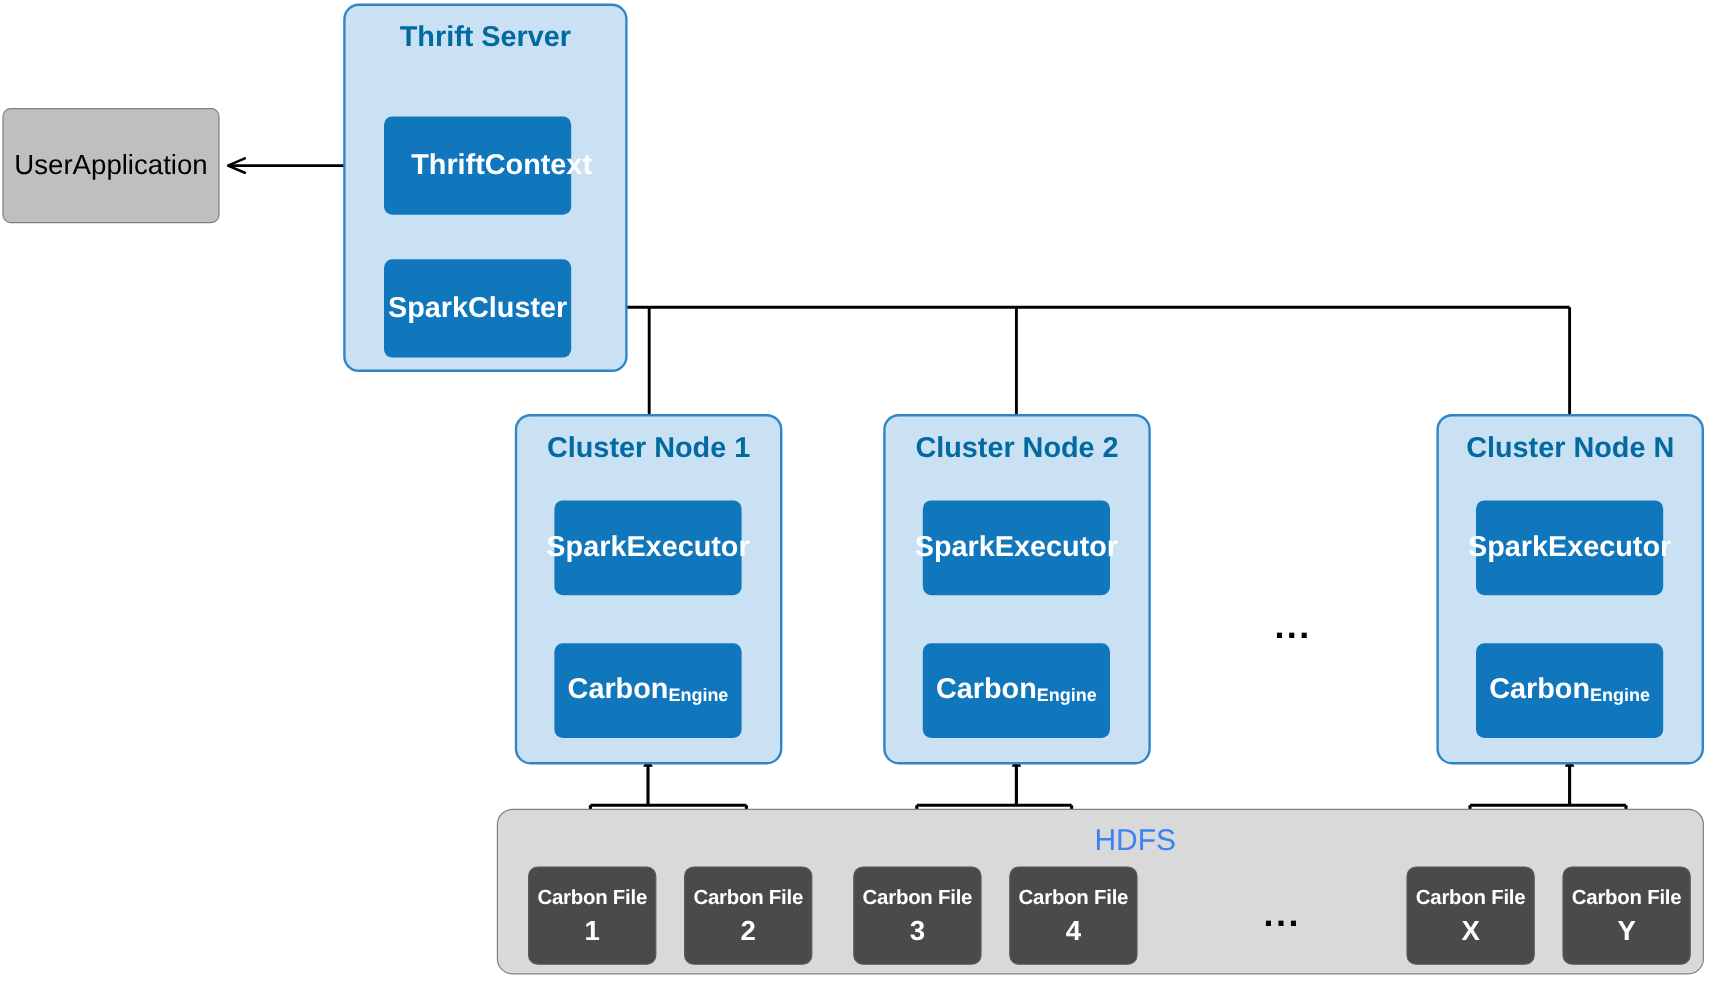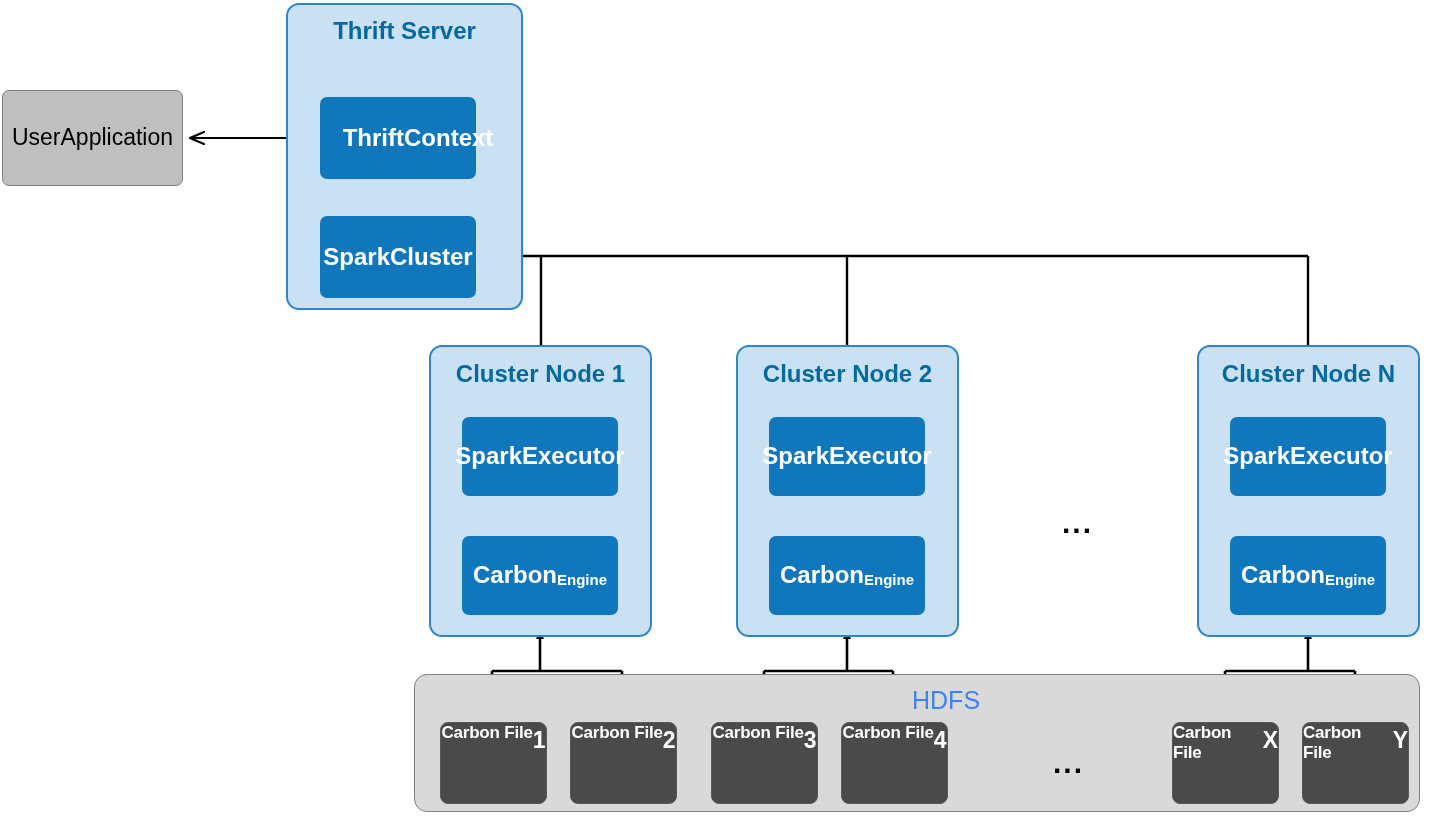--- a/index.html
+++ b/index.html
@@ -83,21 +83,22 @@
     color: #3b82f6;
     font-size: 25px;
     font-weight: 400;
   }
   .file-box {
     background: #4a4a4a;
     border: 1.5px solid #595959;
     border-radius: 8px;
     color: #ffffff;
     display: flex;
-    align-items: flex-start;
+    flex-direction: column;
+    align-items: center;
     justify-content: center;
     line-height: 1.15;
   }
   .file-box .fname {
     font-size: 17px;
     font-weight: bold;
     letter-spacing: -0.2px;
   }
   .file-box .fnum {
     font-size: 23px;

